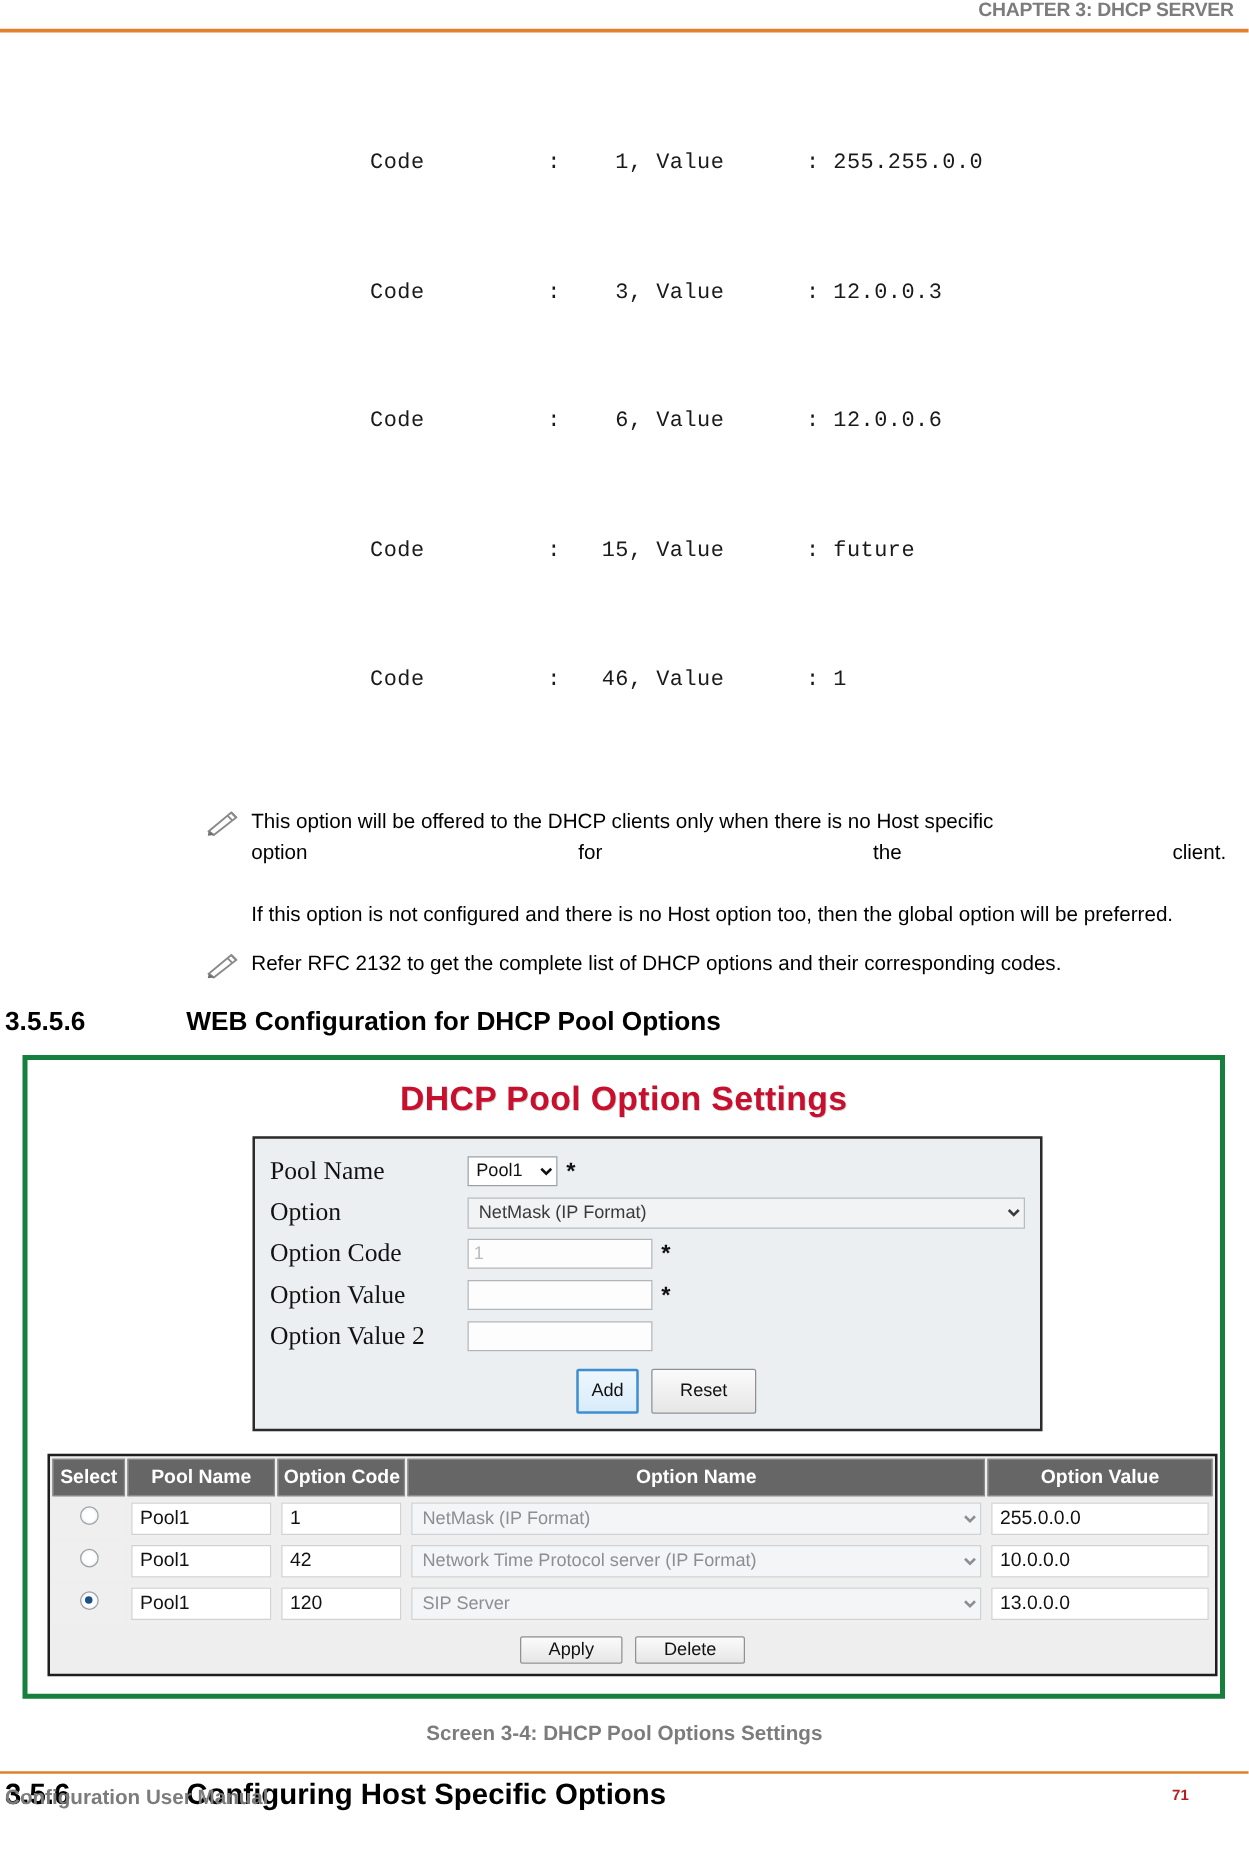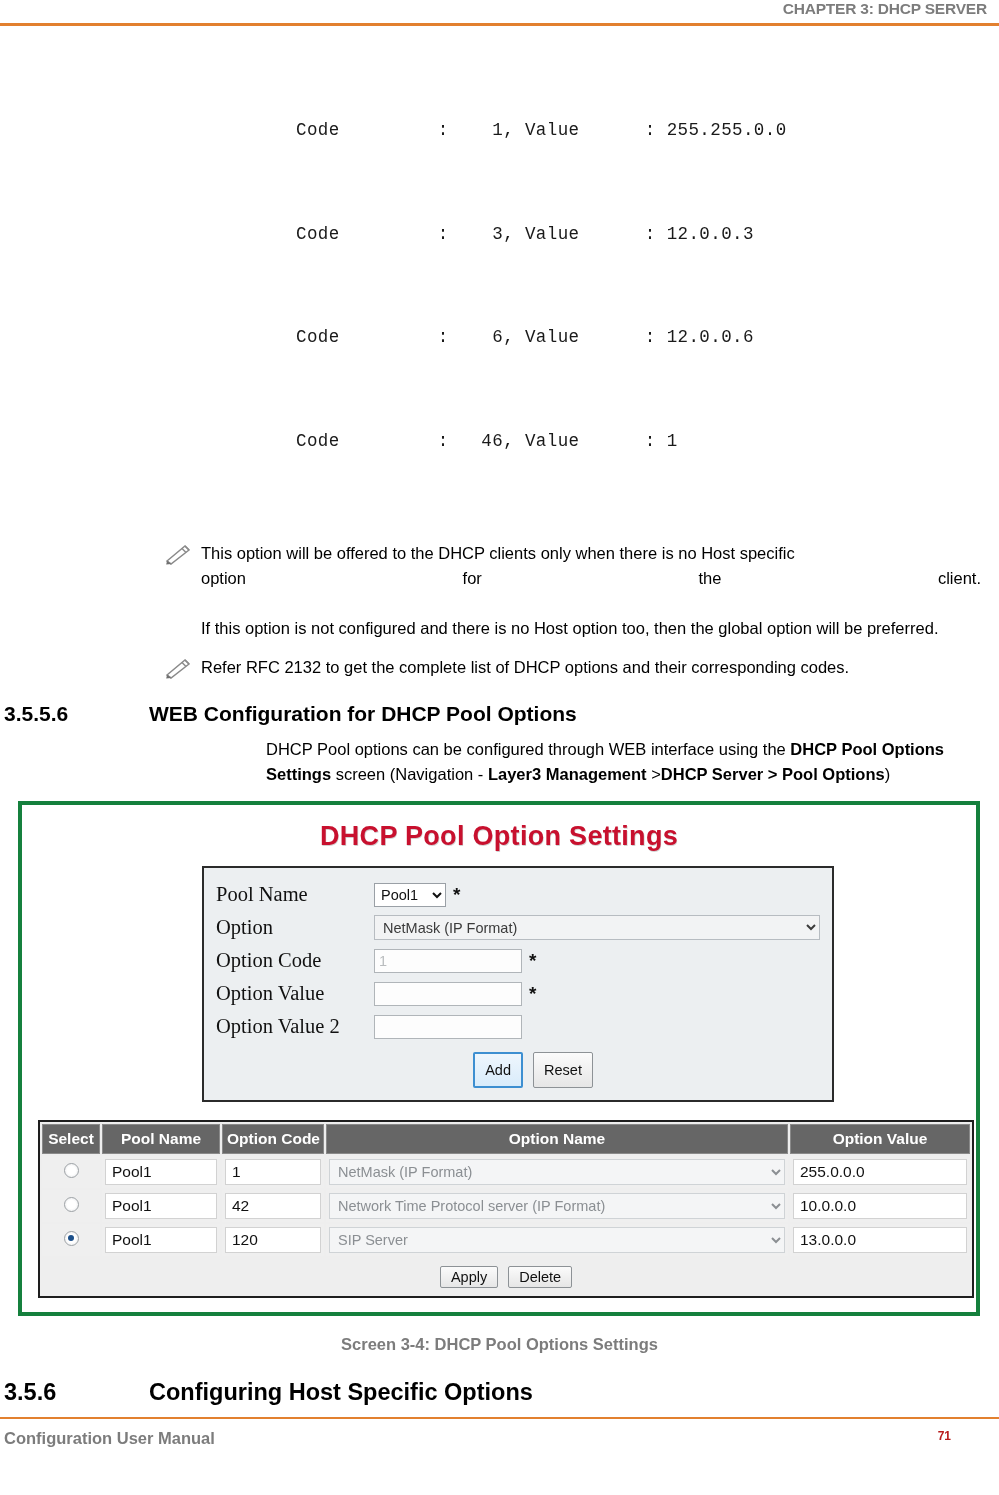--- a/index.html
+++ b/index.html
@@ -195,21 +195,21 @@
     margin-top: 9px;
     padding-left: 30px;
   }
   button.win-btn {
     font-family: "Liberation Sans", sans-serif;
     font-size: 14.5px;
     color: #111;
     background: linear-gradient(#fbfbfb, #e6e6e6);
     border: 1px solid #8d9296;
     border-radius: 2px;
-    padding: 2px 10px;
+    padding: 2px 22px;
     min-width: 50px;
     cursor: pointer;
   }
   button.win-btn.focused {
     border: 2px solid #3d8fd1;
     background: linear-gradient(#eef6fd, #d9ecfb);
     padding: 8px 9px;
   }
 
   
@@ -349,20 +349,21 @@
   <div class="chapter-title">CHAPTER 3: DHCP SERVER</div>
   <div class="rule-top"></div>
 </div>
 
 <div class="content">
 
   <div class="code-block">
     <div class="code-line">Code         :    1, Value      : 255.255.0.0</div>
     <div class="code-line">Code         :    3, Value      : 12.0.0.3</div>
     <div class="code-line">Code         :    6, Value      : 12.0.0.6</div>
+    <div class="code-line">Code         :   15, Value      : future</div>
     <div class="code-line">Code         :   46, Value      : 1</div>
   </div>
 
   <div class="note">
     <span class="note-icon">
       <svg width="30" height="22" viewBox="0 0 30 22">
         <g fill="none" stroke="#8a8a8a" stroke-width="1.5">
           <path d="M4 18 L22 3 L26 7 L8 21 Z"></path>
           <path d="M4 18 L8 21"></path>
           <path d="M22 3 L26 7"></path>
@@ -389,21 +390,20 @@
       </svg>
     </span>
     <p>Refer RFC 2132 to get the complete list of DHCP options and their corresponding codes.</p>
   </div>
 
   <h3 class="sec-head">
     <span class="sec-num lvl4">3.5.5.6</span>
     <span>WEB Configuration for DHCP Pool Options</span>
   </h3>
 
-  <div class="body-para"><span>DHCP Pool options can be configured through WEB interface using the </span><b>DHCP Pool Options Settings</b><span> screen (Navigation - </span><b>Layer3 Management</b><span> &gt;</span><b>DHCP Server &gt; Pool Options</b><span>)</span></div>
 
   <div class="figure">
 
     <div class="shot-title">DHCP Pool Option Settings</div>
 
     <div class="form-panel">
 
       <div class="form-row">
         <div class="form-label">Pool Name</div>
         <div class="form-field">

